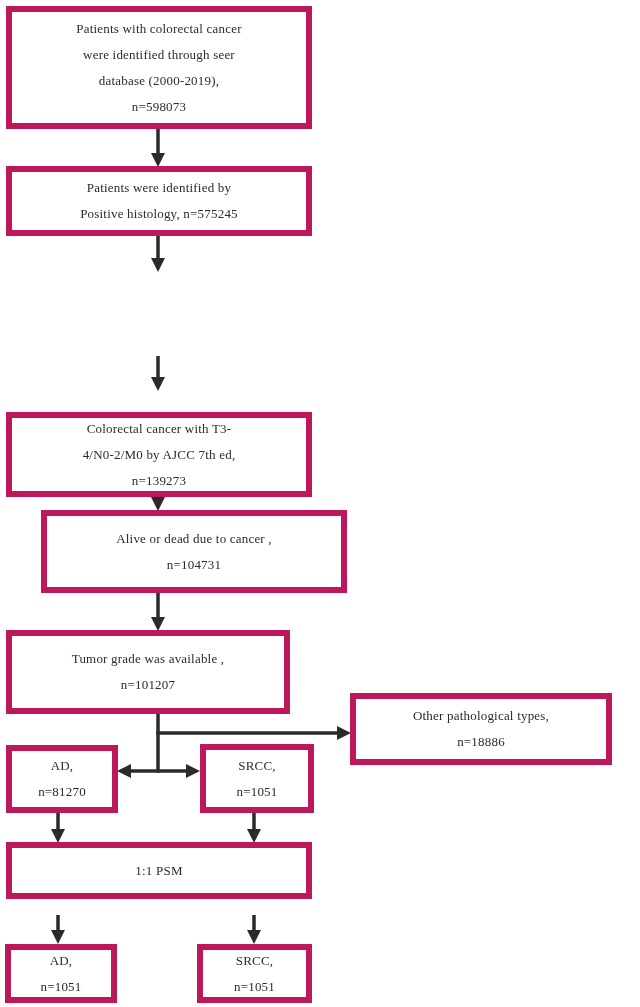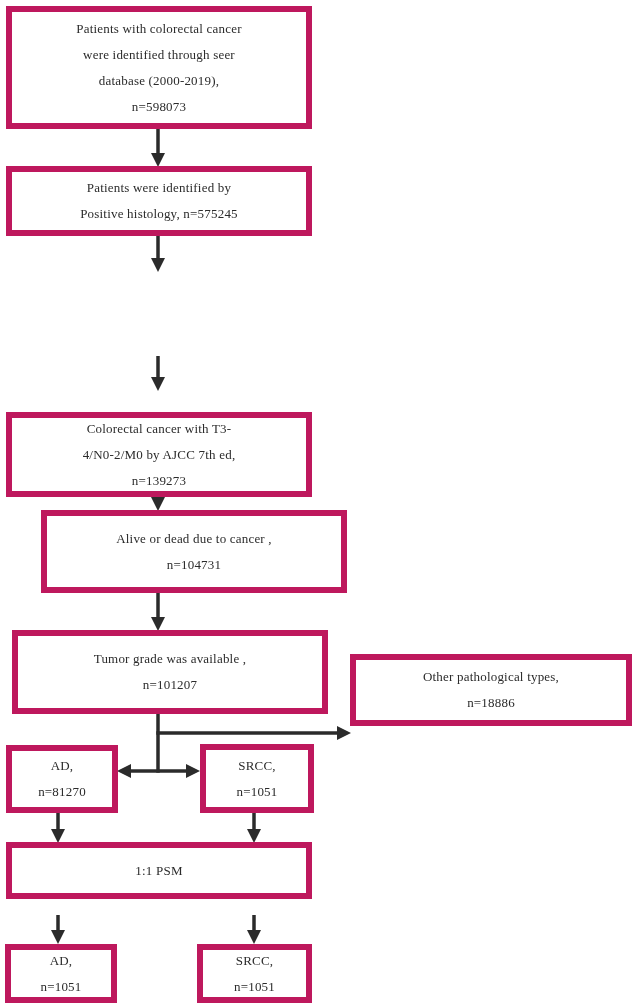--- a/index.html
+++ b/index.html
@@ -38,22 +38,22 @@
     letter-spacing: 0.2px;
   }
   .node div { white-space: nowrap; }
 
   
   .n-seer      { left:   6px; top:   6px; width: 306px; height: 123px; }
   .n-histology { left:   6px; top: 166px; width: 306px; height:  70px; }
   .n-surgery   { left:   6px; top: 271px; width: 306px; height:  85px; }
   .n-stage     { left:   6px; top: 390px; width: 306px; height:  85px; margin-top: 22px; }
   .n-alive     { left:   6px; top: 510px; width: 306px; height:  83px; margin-left: 35px; }
-  .n-grade     { left:   12px; top: 630px; width: 316px; height:  84px; }
-  .n-other     { left: 350px; top: 654px; width: 282px; height:  72px; }
+  .n-grade     { left:   6px; top: 630px; width: 284px; height:  84px; }
+  .n-other     { left: 350px; top: 693px; width: 262px; height:  72px; }
   .n-ad-pre    { left:   6px; top: 745px; width: 112px; height:  68px; }
   .n-srcc-pre  { left: 200px; top: 744px; width: 114px; height:  69px; }
   .n-psm       { left:   6px; top: 842px; width: 306px; height:  57px; }
   .n-ad-post   { left:   5px; top: 944px; width: 112px; height:  59px; }
   .n-srcc-post { left: 197px; top: 944px; width: 115px; height:  59px; }
 </style>
 </head>
 <body>
 
 <div class="stage">

